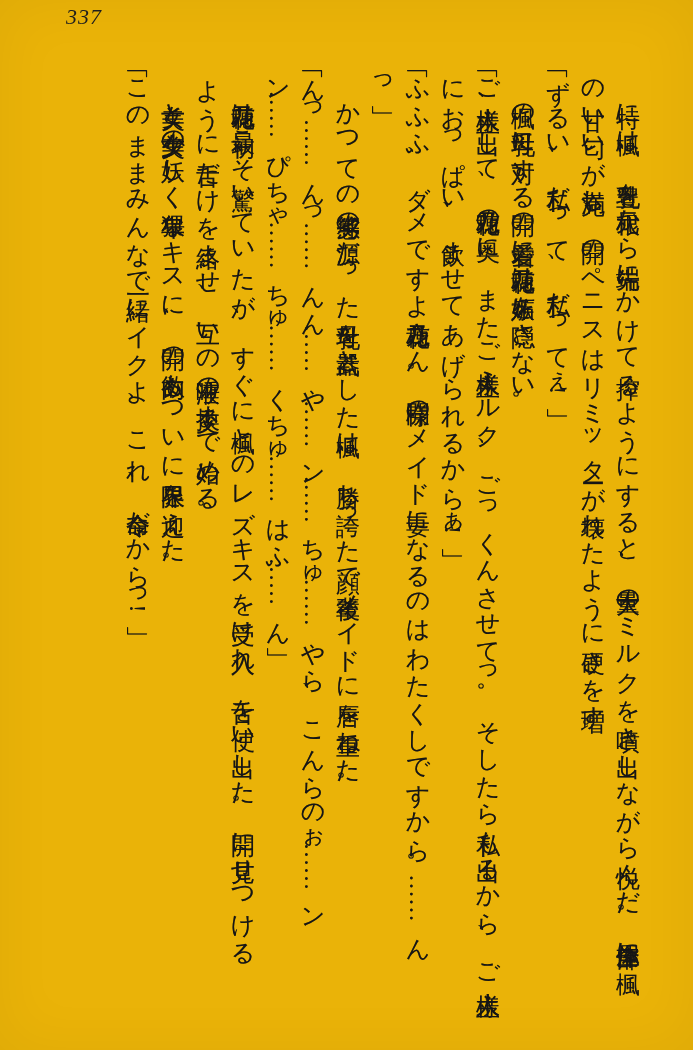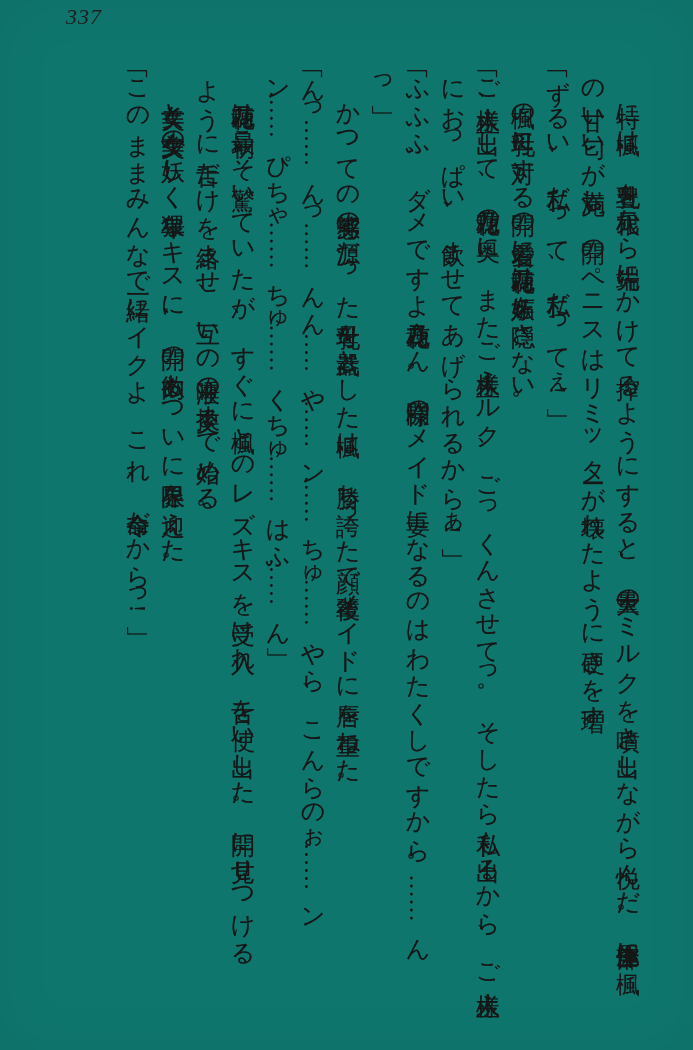--- a/index.html
+++ b/index.html
@@ -10,21 +10,21 @@
     width: 693px;
     height: 1050px;
     overflow: hidden;
     background: #f6f6f4;
     font-family: "Liberation Serif", "DejaVu Serif", serif;
   }
   .page {
     position: relative;
     width: 693px;
     height: 1050px;
-    background: #0f766e;
+    background: #eab308;
     box-shadow: inset 0 0 60px rgba(0,0,0,0.05);
   }
   .page-number {
     position: absolute;
     top: 4px;
     left: 66px;
     font-size: 22px;
     font-style: italic;
     letter-spacing: 1px;
     color: #1e1e1e;

